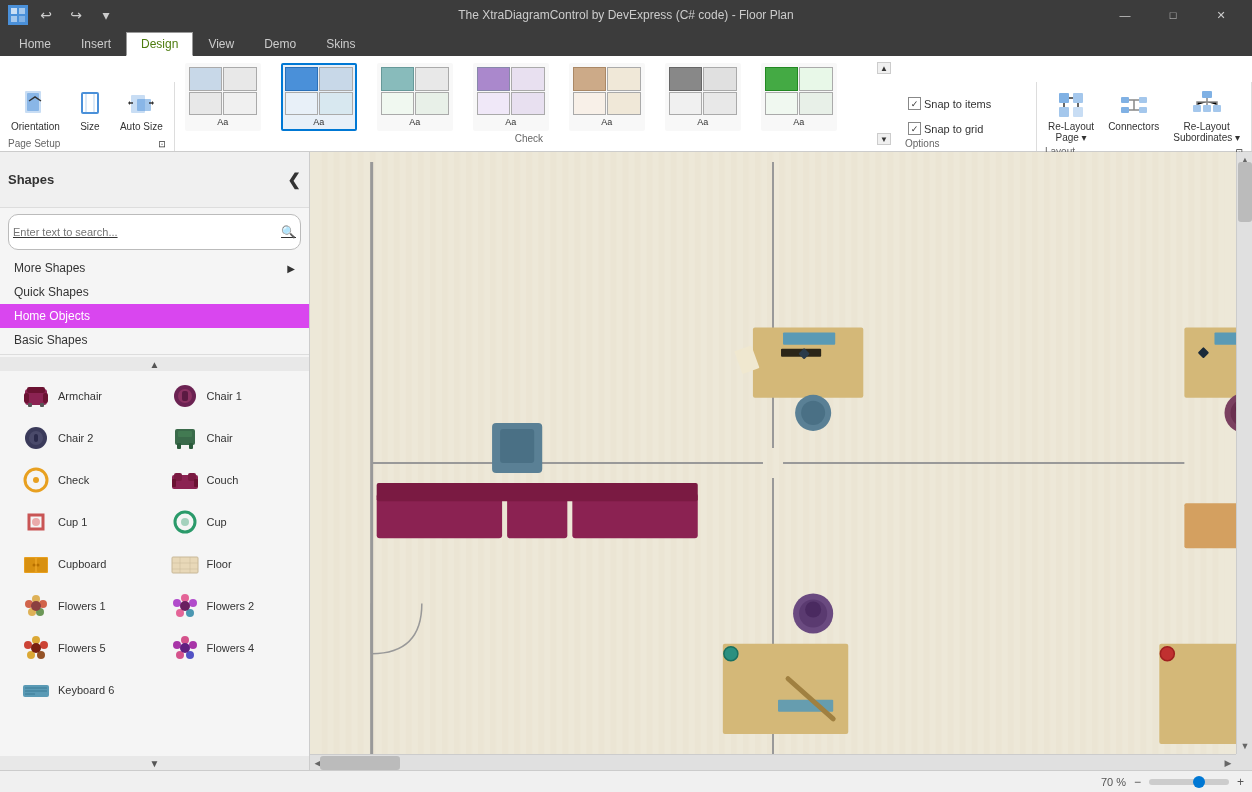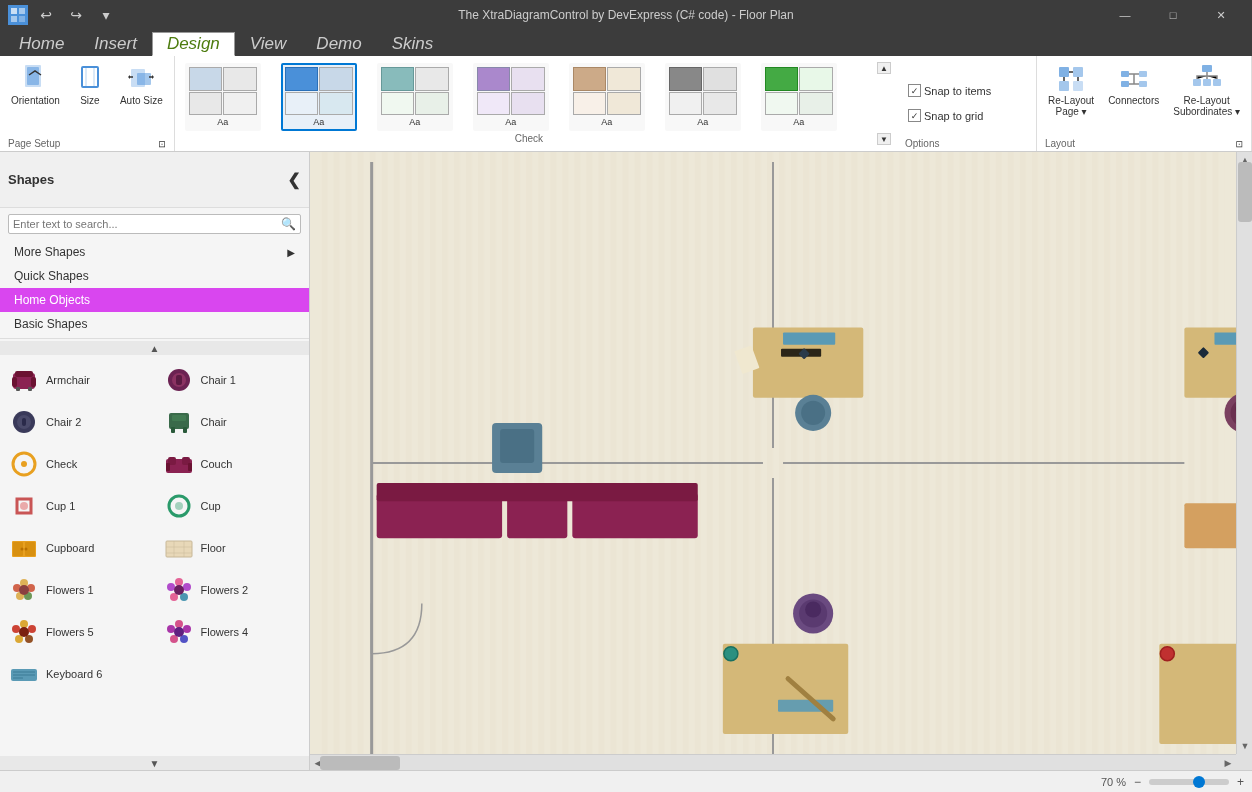--- a/index.html
+++ b/index.html
@@ -26,43 +26,43 @@
       height: 26px;
       background: #3c3c3c;
       display: flex;
       align-items: flex-end;
       padding-left: 4px;
     }
     .rtab {
       height: 24px;
       padding: 0 14px;
       cursor: pointer;
-      font-size: 17px;
+      font-size: 12px;
       display: flex;
       align-items: center;
       color: #ccc;
       border: 1px solid transparent;
-      font-style: italic;
     }
     .rtab.active { background: #fff; color: #4d7c0f; border: 1px solid #999; border-bottom: 1px solid #fff; }
 
     
     #ribbon {
       height: 96px;
       background: #fff;
       display: flex;
       border-bottom: 1px solid #ccc;
       color: #333;
     }
     .ribbon-group {
       display: flex;
       flex-direction: column;
       border-right: 1px solid #ddd;
       padding: 4px 6px 2px;
       min-width: 60px;
+      margin-top: 26px;
     }
     .ribbon-group-content {
       display: flex;
       flex: 1;
       align-items: flex-start;
       gap: 4px;
     }
     .rg-label-row {
       display: flex;
       align-items: center;
@@ -150,22 +150,23 @@
       font-size: 13px;
       background: #f0f0f0;
       border-bottom: 1px solid #ddd;
     }
     #search-bar {
       display: flex;
       align-items: center;
       margin: 6px 8px;
       border: 1px solid #bbb;
       background: #fff;
-      border-radius: 2px;
-      padding: 2px 4px;
+      border-radius: 10px;
+      padding: 10px 4px;
+      text-decoration: underline;
     }
     #search-bar input {
       border: none;
       outline: none;
       flex: 1;
       font-size: 11px;
       background: transparent;
       color: #333;
     }
     .nav-item {
@@ -176,20 +177,21 @@
       font-size: 12px;
       gap: 4px;
     }
     .nav-item.active { background: #d946ef; color: #fff; }
     .nav-item .arrow { font-size: 10px; }
     .shapes-divider { height: 1px; background: #ddd; margin: 2px 0; }
     .shapes-list {
       flex: 1;
       overflow-y: auto;
       overflow-x: hidden;
+      padding-left: 12px;
     }
     .shapes-list::-webkit-scrollbar { width: 8px; }
     .shapes-list::-webkit-scrollbar-track { background: #f0f0f0; }
     .shapes-list::-webkit-scrollbar-thumb { background: #bbb; border-radius: 4px; }
     .shapes-grid {
       display: grid;
       grid-template-columns: 1fr 1fr;
       padding: 4px 0;
     }
     .shape-item {

